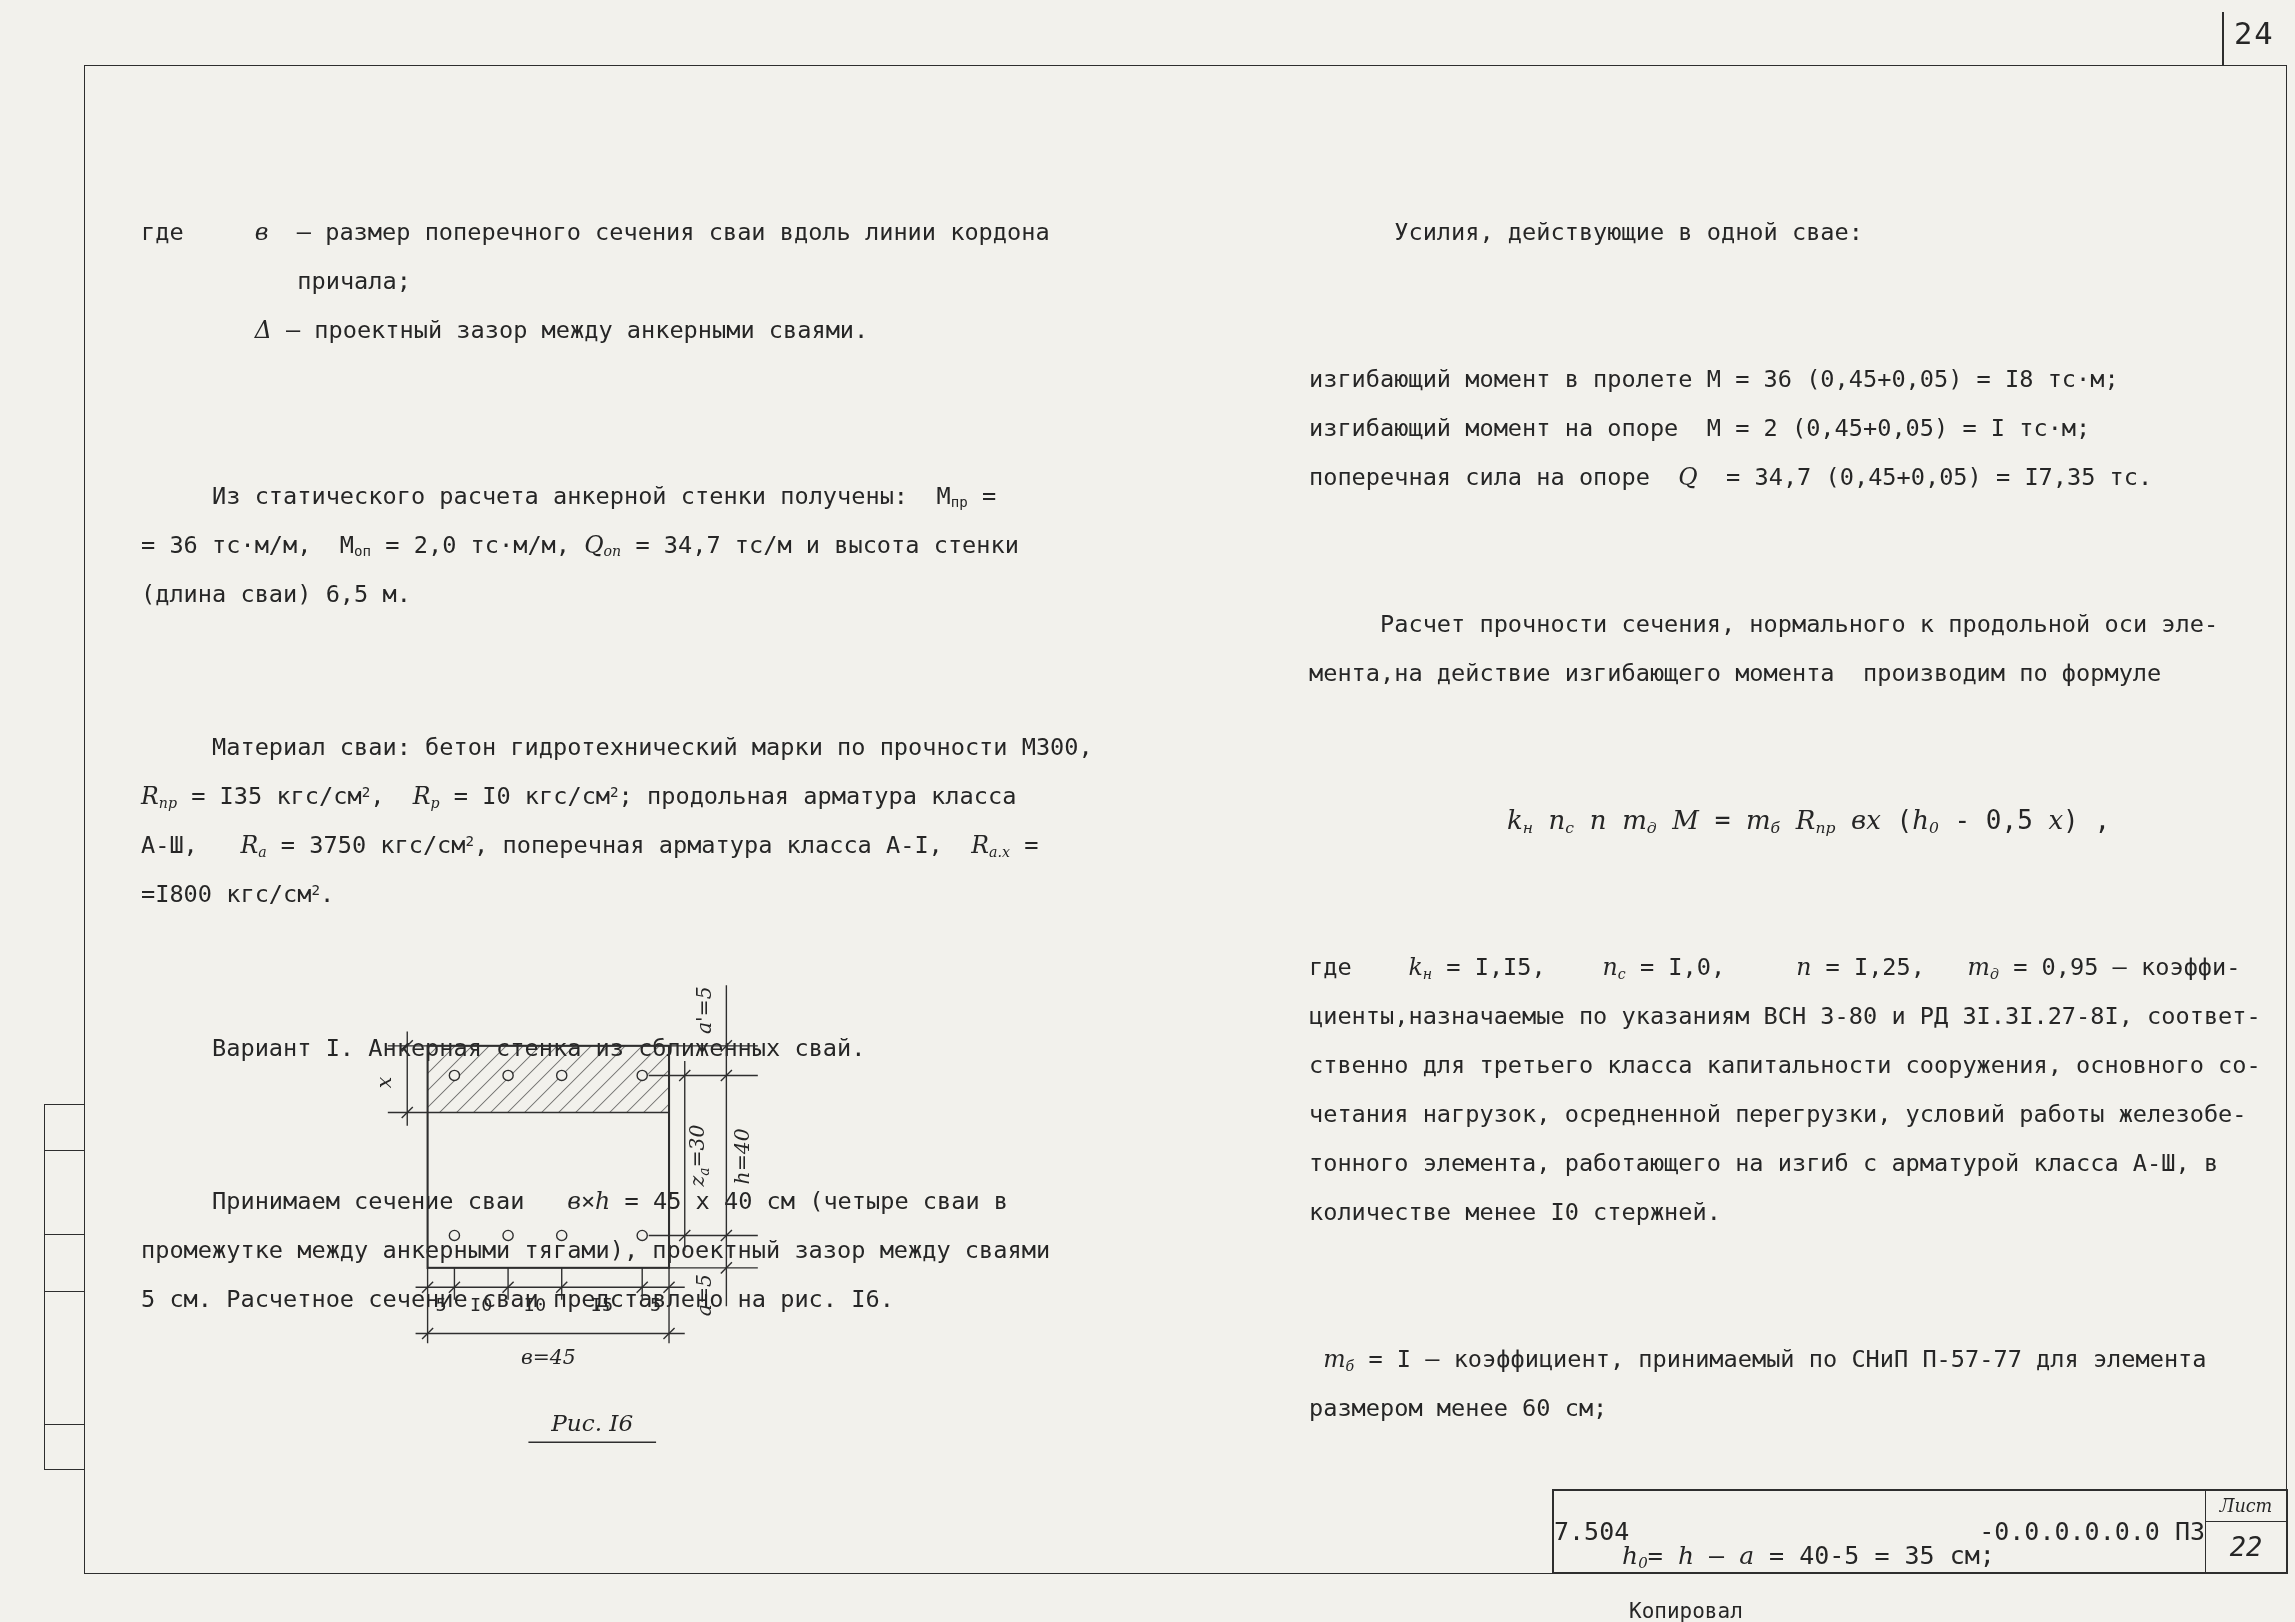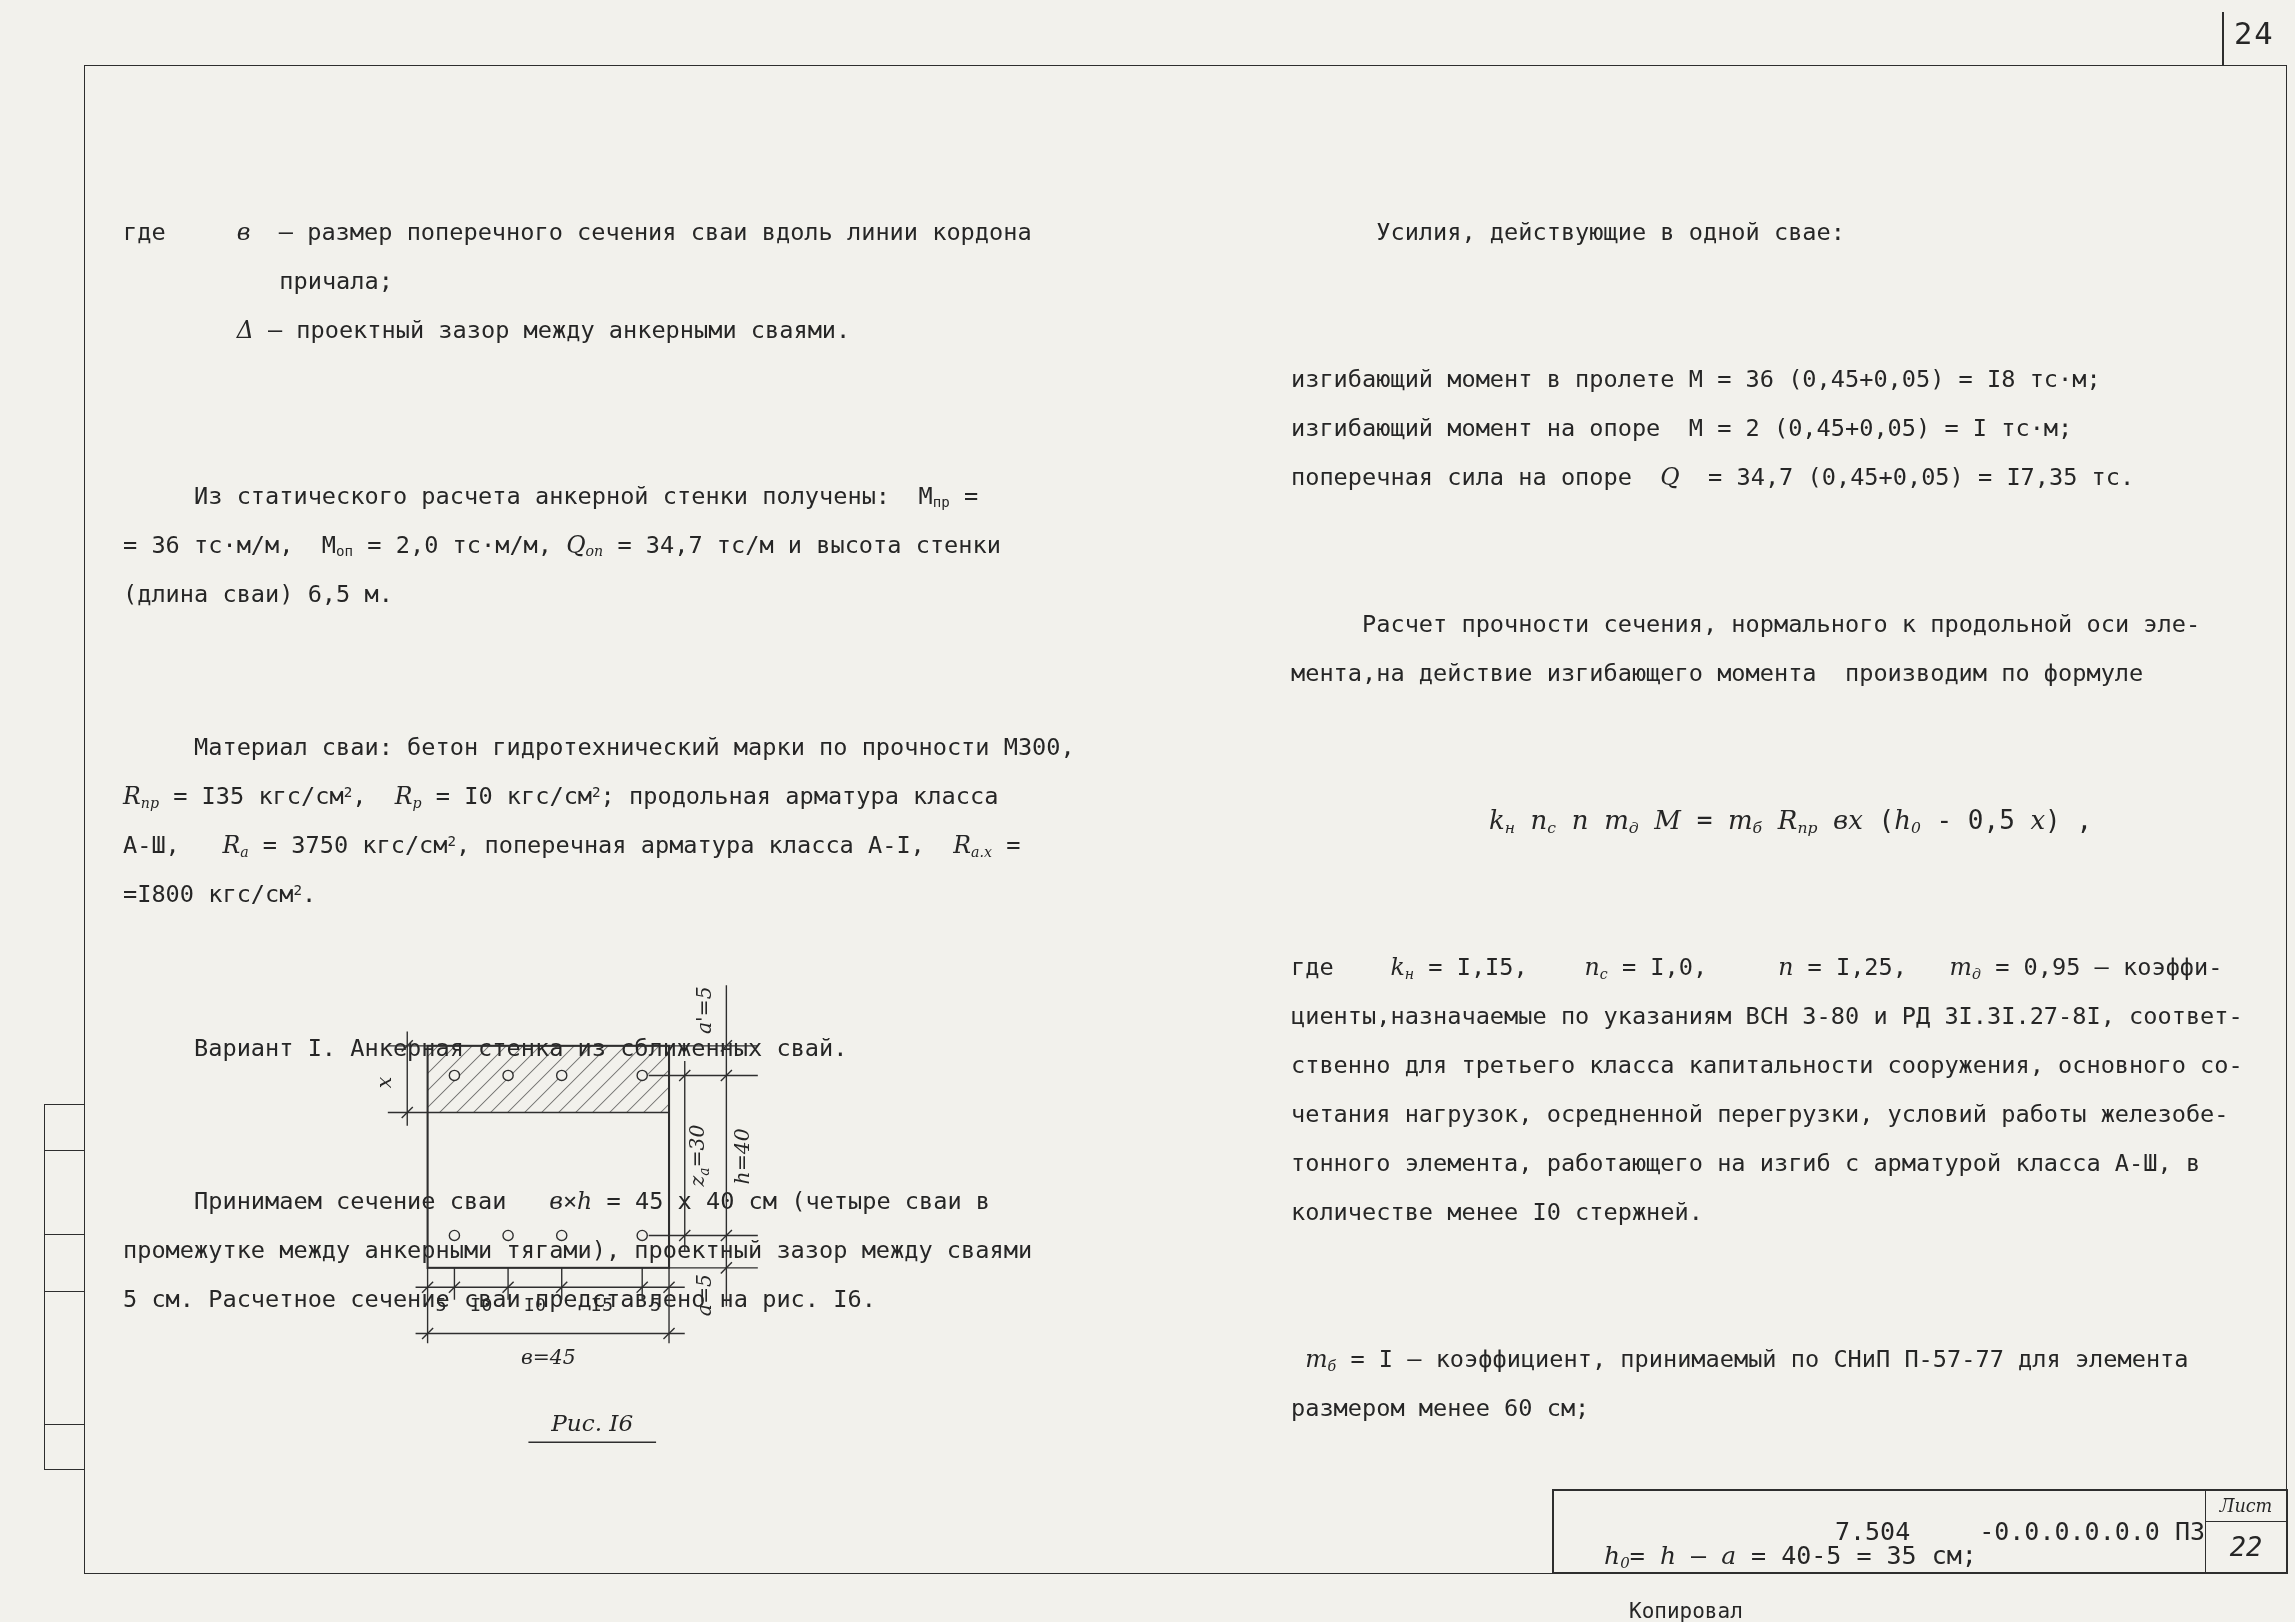--- a/index.html
+++ b/index.html
@@ -12,21 +12,21 @@
   }
   .frame {
     position:absolute; left:84px; top:65px; width:2203px; height:1509px;
     border:1.9px solid #2e2e2e;
   }
   .corner-bar { position:absolute; left:2222px; top:12px; width:2.3px; height:53px; background:#2e2e2e; }
   .page-num { position:absolute; left:2234px; top:15.7px; font-size:30.5px; letter-spacing:1.9px; }
   .margin-cells { position:absolute; left:44px; top:1104px; width:41px; height:366px; border-left:1.4px solid #2e2e2e; }
   .mline { position:absolute; left:44px; width:41px; height:1.4px; background:#2e2e2e; }
 
-  .col { position:absolute; font-size:23.6px; line-height:49px; white-space:pre-wrap; }
+  .col { position:absolute; font-size:23.6px; line-height:49px; white-space:pre-wrap;margin-left:18px; }
   .col-left  { left:123px;  top:110px; width:986px; }
   .col-right { left:1291px; top:110px; width:999px; }
 
   .hw { font-family:"DejaVu Serif", serif; font-style:italic; }
   sub { font-size:0.60em; vertical-align:baseline; position:relative; top:0.28em; line-height:0;text-align:center; }
   sup { font-size:0.60em; vertical-align:baseline; position:relative; top:-0.50em; line-height:0; }
   .heading { margin-top:32px; text-align:center; }
   .mt1 { margin-top:18.5px; }
   .mt2 { margin-top:6.5px; }
   .centered { text-align:center; }
@@ -36,21 +36,21 @@
   .svgthick { stroke:#2e2e2e; stroke-width:4.5; fill:none; }
   .svgdim { font:italic 44px "DejaVu Serif", serif; fill:#262626; }
   .svgsub { font-size:30px; }
   .svgnum { font:40px "DejaVu Sans Mono", monospace; fill:#262626; }
   .svgcap { font:italic 50px "DejaVu Serif", serif; fill:#262626; }
 
   .stamp {
     position:absolute; left:1552px; top:1489px; width:736px; height:85px;
     border:2.3px solid #2e2e2e; display:flex; background:transparent;
   }
-  .stamp-main { flex:1; display:flex; align-items:center; justify-content:flex-end; gap:69px; font-size:25px; }
+  .stamp-main { flex:1; display:flex; align-items:center; justify-content:space-between; gap:69px; font-size:25px; }
   .stamp-right { width:81px; border-left:1.9px solid #2e2e2e; display:flex; flex-direction:column; }
   .stamp-sheet-label { height:30.5px; border-bottom:1.4px solid #2e2e2e; display:flex; align-items:center; justify-content:center;
     font:italic 17.6px "DejaVu Serif", serif; }
   .stamp-sheet-number { flex:1; display:flex; align-items:center; justify-content:center; font-size:27px;font-style:italic; }
 
   .footer-copy  { position:absolute; left:1629px; top:1599px; font-size:21px; }
   .footer-format{ position:absolute; left:2101px; top:1658px; font-size:14px;margin-left:44px; }
 </style>
 </head>
 <body>

